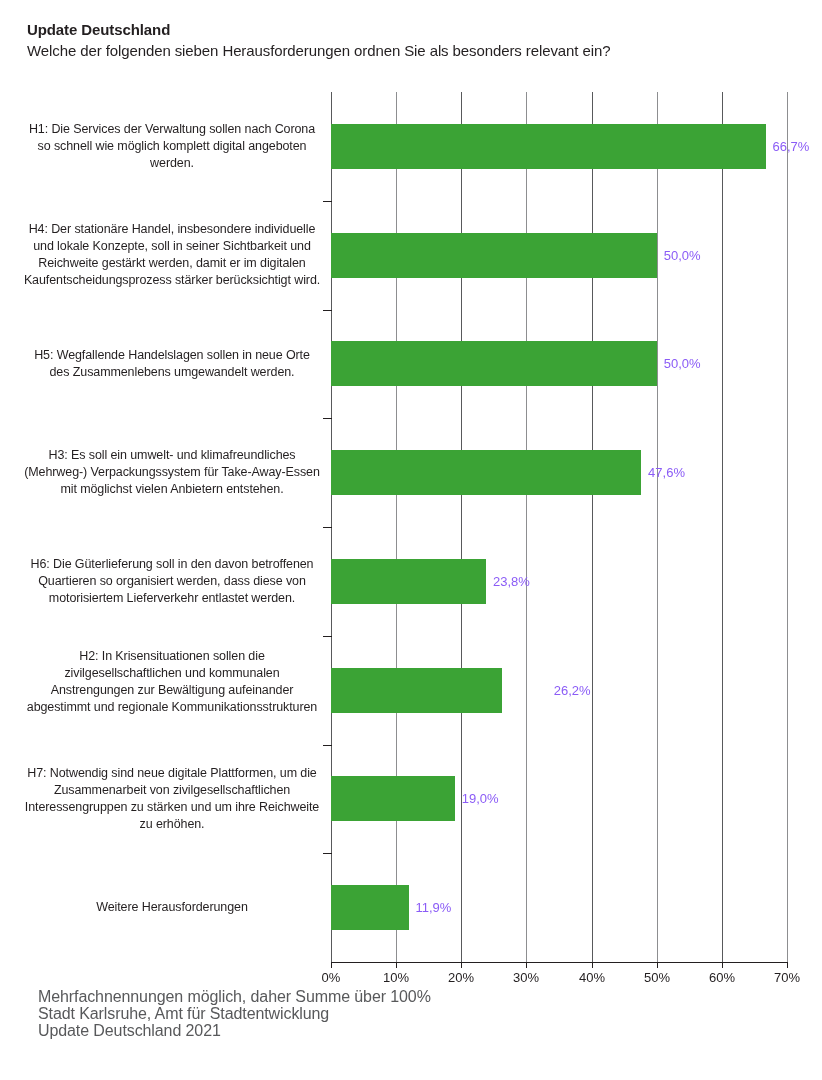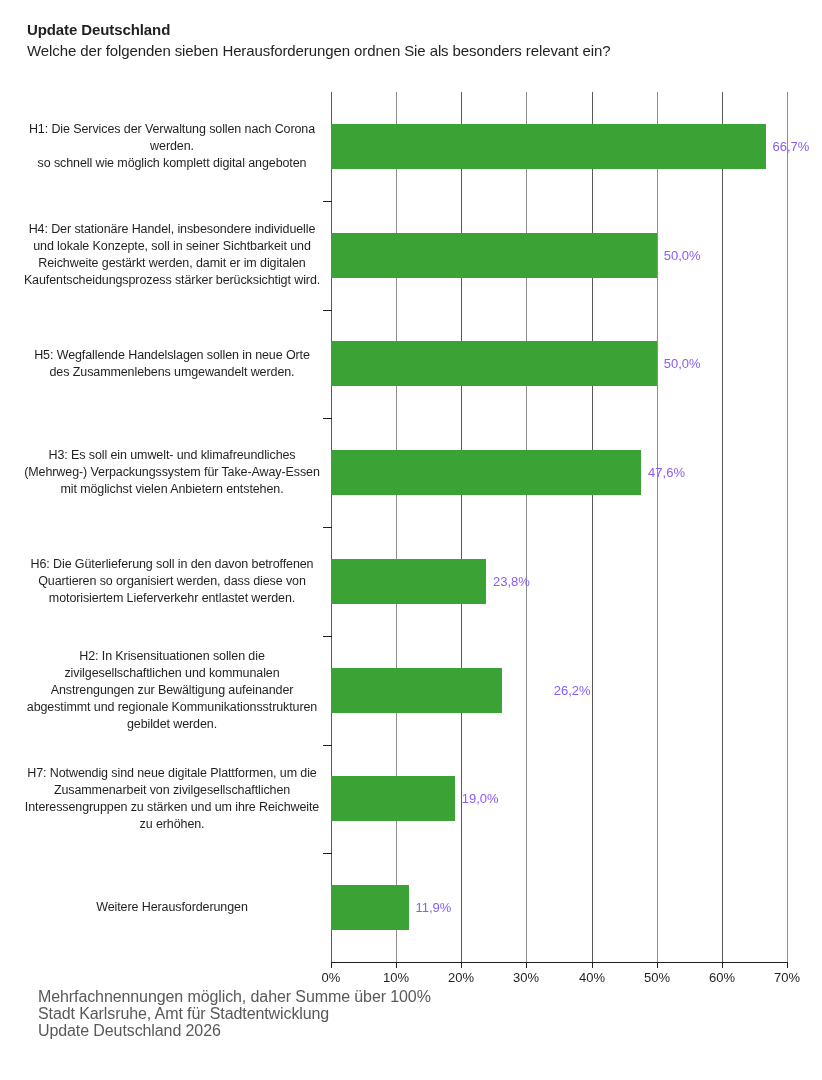--- a/index.html
+++ b/index.html
@@ -156,22 +156,22 @@
 <div id="header">
   <h1 id="chart-title">Update Deutschland</h1>
   <h2 id="chart-subtitle">Welche der folgenden sieben Herausforderungen ordnen Sie als besonders relevant ein?</h2>
 </div>
 
 <div id="chart-area">
 
   <div id="cat-labels">
       <div class="cat-label" style="top: 121px;">
         <div>H1: Die Services der Verwaltung sollen nach Corona</div>
+        <div>so schnell wie möglich komplett digital angeboten</div>
         <div>werden.</div>
-        <div>so schnell wie möglich komplett digital angeboten</div>
       </div>
       <div class="cat-label" style="top: 221px;">
         <div>H4: Der stationäre Handel, insbesondere individuelle</div>
         <div>und lokale Konzepte, soll in seiner Sichtbarkeit und</div>
         <div>Reichweite gestärkt werden, damit er im digitalen</div>
         <div>Kaufentscheidungsprozess stärker berücksichtigt wird.</div>
       </div>
       <div class="cat-label" style="top: 347px;">
         <div>H5: Wegfallende Handelslagen sollen in neue Orte</div>
         <div>des Zusammenlebens umgewandelt werden.</div>
@@ -184,21 +184,20 @@
       <div class="cat-label" style="top: 556px;">
         <div>H6: Die Güterlieferung soll in den davon betroffenen</div>
         <div>Quartieren so organisiert werden, dass diese von</div>
         <div>motorisiertem Lieferverkehr entlastet werden.</div>
       </div>
       <div class="cat-label" style="top: 648px;">
         <div>H2: In Krisensituationen sollen die</div>
         <div>zivilgesellschaftlichen und kommunalen</div>
         <div>Anstrengungen zur Bewältigung aufeinander</div>
         <div>abgestimmt und regionale Kommunikationsstrukturen</div>
-        <div>gebildet werden.</div>
       </div>
       <div class="cat-label" style="top: 765px;">
         <div>H7: Notwendig sind neue digitale Plattformen, um die</div>
         <div>Zusammenarbeit von zivilgesellschaftlichen</div>
         <div>Interessengruppen zu stärken und um ihre Reichweite</div>
         <div>zu erhöhen.</div>
       </div>
       <div class="cat-label" style="top: 899px;">
         <div>Weitere Herausforderungen</div>
       </div>
@@ -256,14 +255,14 @@
     <div class="cat-tick" style="top: 418px;"></div>
     <div class="cat-tick" style="top: 527px;"></div>
     <div class="cat-tick" style="top: 636px;"></div>
     <div class="cat-tick" style="top: 745px;"></div>
     <div class="cat-tick" style="top: 853px;"></div>
   </div>
 
 <div id="footer">
   <div>Mehrfachnennungen möglich, daher Summe über 100%</div>
   <div>Stadt Karlsruhe, Amt für Stadtentwicklung</div>
-  <div>Update Deutschland 2026</div>
+  <div>Update Deutschland 2021</div>
 </div>
 
 </body></html>

